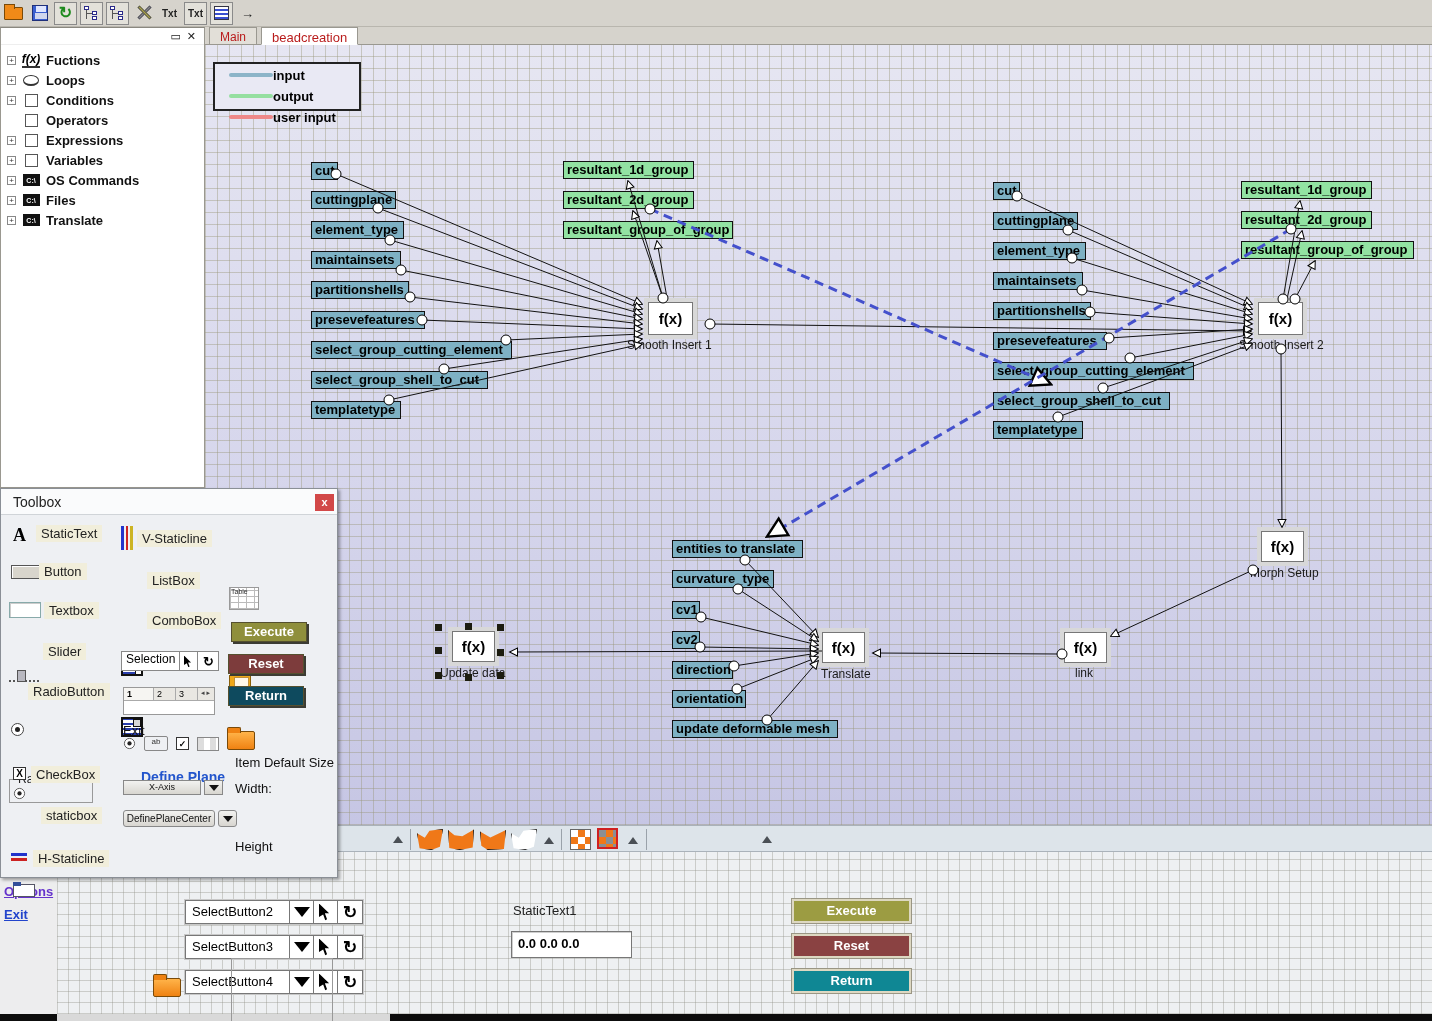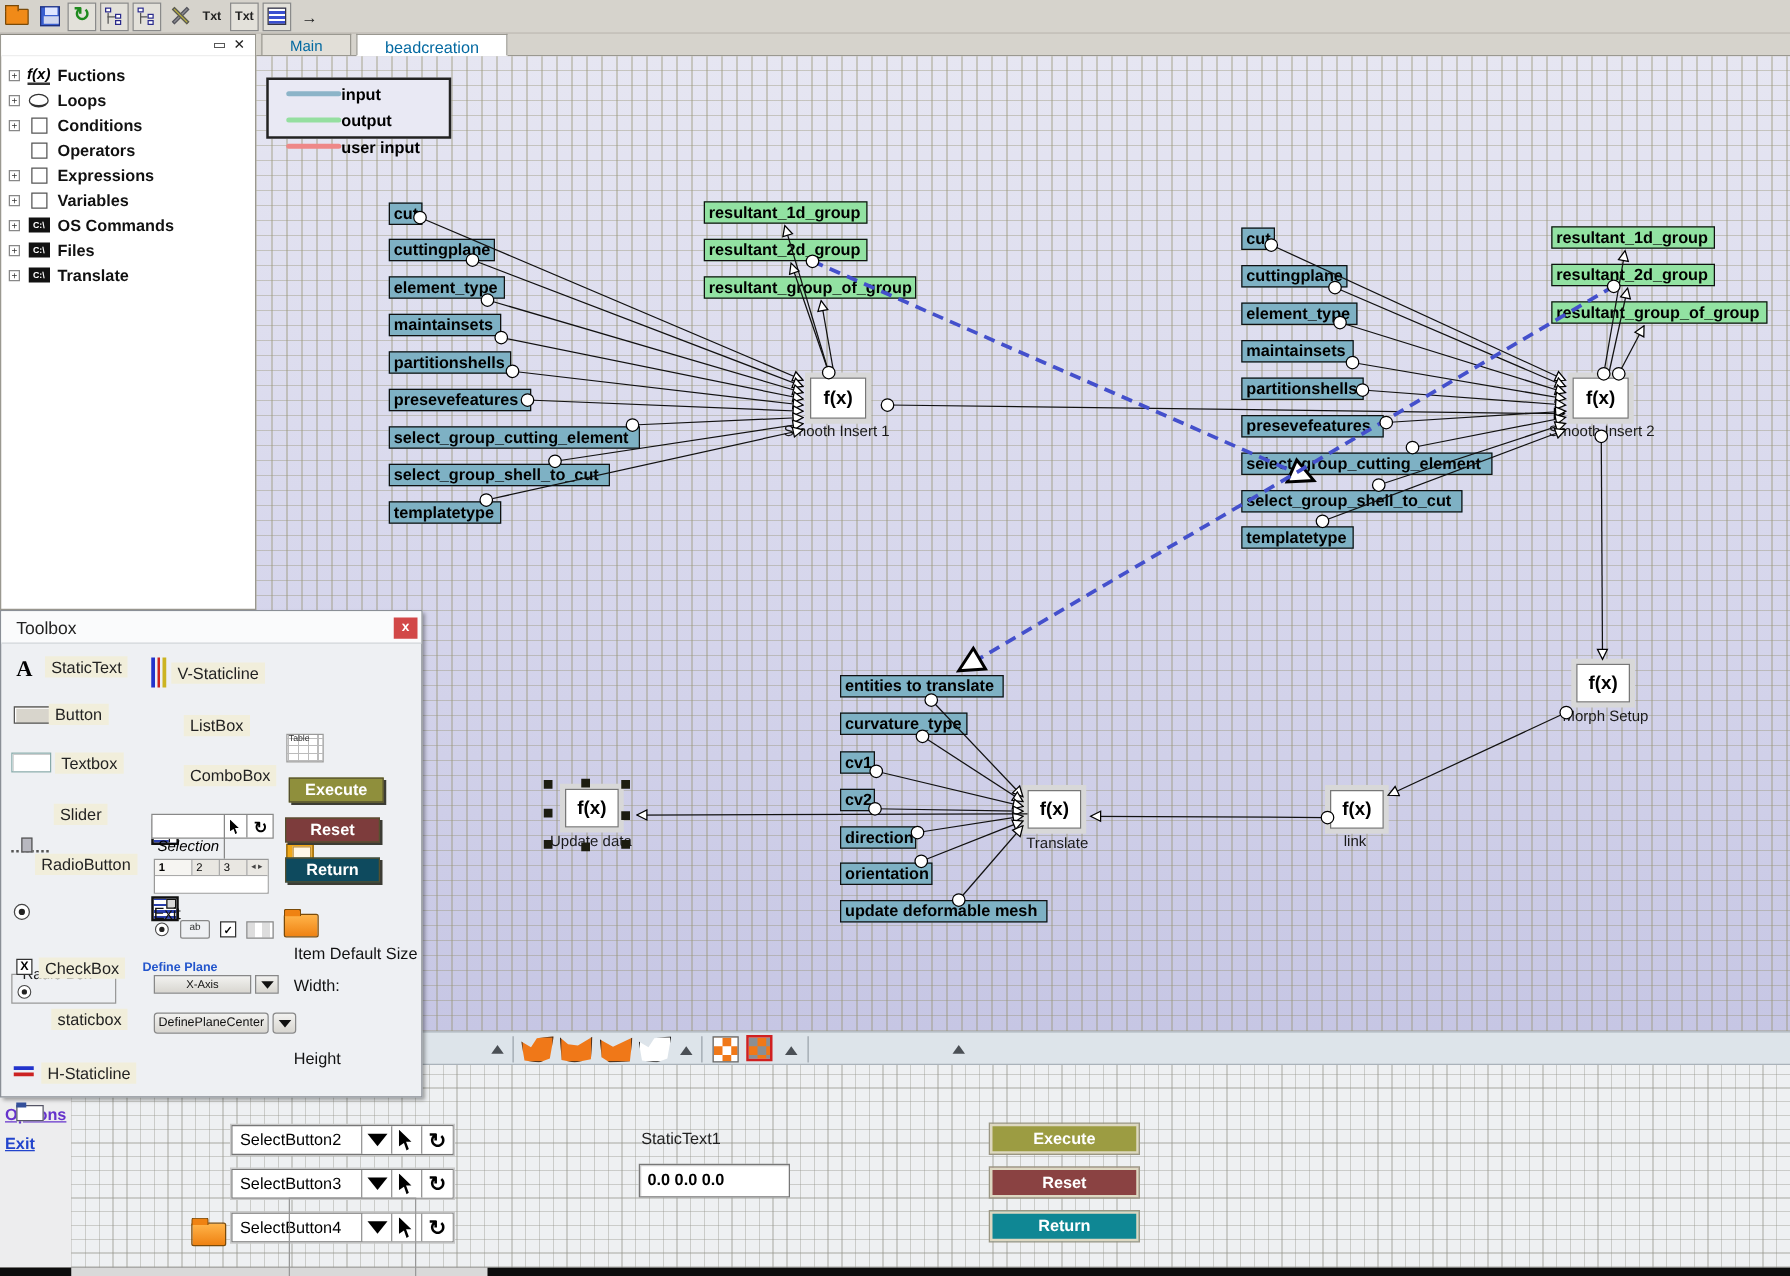--- a/index.html
+++ b/index.html
@@ -39,21 +39,21 @@
   .plusbox.empty { border:none; background:transparent; }
   .t-icon { width:20px; height:15px; display:flex; align-items:center; justify-content:center; font-size:11px; }
   .t-fx { font-style:italic; font-weight:bold; font-size:12px; border-bottom:2px double #333; }
   .t-loop { width:16px; height:11px; border:1px solid #333; border-radius:50%; border-bottom:2px double #333; }
   .t-box { width:13px; height:13px; border:1px solid #555; background:#fff; }
   .t-cmd { width:17px; height:12px; background:#111; color:#fff; font-size:7px; font-weight:bold; display:flex; align-items:center; justify-content:center; }
   .tree-label { font-weight:bold; font-size:13px; color:#111; }
 
   
   .tabbar { position:absolute; left:205px; top:27px; width:1227px; height:18px; background:#d6d3cc; border-bottom:1px solid #9a9890; display:flex; align-items:flex-end; }
-  .tab { font-size:12px; color:#0369a1; padding:2px 22px; border:1px solid #9a9890; border-bottom:none; background:#e2dfd8; margin-left:4px; height:17px; }
+  .tab { font-size:12px; color:#b91c1c; padding:2px 10px; border:1px solid #9a9890; border-bottom:none; background:#e2dfd8; margin-left:4px; height:17px; }
   .tab.active { background:#fff; font-size:13px; height:18px; margin-bottom:-1px; border-bottom:1px solid #fff; }
   .canvas { position:absolute; left:205px; top:45px; width:1227px; height:780px; overflow:hidden;
     background-image:
       repeating-linear-gradient(0deg, rgba(150,147,115,.40) 0 1px, transparent 1px 12px),
       repeating-linear-gradient(90deg, rgba(150,147,115,.40) 0 1px, transparent 1px 12px),
       linear-gradient(#e6e6f2 0%, #d6d6ec 55%, #c6c6e4 100%);
   }
   .legend { position:absolute; left:8px; top:17px; width:148px; height:49px; background:#e9e9f4; border:2px solid #222; }
   .legend-row { display:flex; align-items:center; height:20px; margin-top:1px; }
   .legend-line { width:44px; height:4px; border-radius:2px; margin-left:14px; }
@@ -115,21 +115,21 @@
   .vline-ico { width:12px; height:24px; display:flex; gap:2px; }
   .vline-ico i { width:3px; height:100%; } .vline-ico i:nth-child(1){background:#2233cc;} .vline-ico i:nth-child(2){background:#cc2222;} .vline-ico i:nth-child(3){background:#ccb422;}
   .listbox-ico { width:22px; height:21px; border:2px solid #111; background:
       repeating-linear-gradient(0deg,#2a3fae 0 2px,#fff 2px 5px); position:relative; }
   .listbox-ico:before { content:""; position:absolute; right:0; top:0; width:5px; height:100%; background:#fff; border-left:1px solid #111; }
   .combobox-ico { width:22px; height:20px; border:2px solid #111; background:repeating-linear-gradient(0deg,#2a3fae 0 2px,#fff 2px 5px); position:relative; }
   .combobox-ico:before { content:""; position:absolute; right:0; top:0; width:6px; height:6px; background:#d8d8d8; border:1px solid #111; }
   .groupbox { border:1px solid #999; position:relative; }
   .gb-caption { position:absolute; top:-8px; left:5px; background:#eef0f3; padding:0 3px; font-size:12px; color:#222; }
   .sel-widget { display:flex; border:1px solid #888; background:#fff; height:20px; }
-  .sel-widget .c1 { font-size:12px; padding:18px 4px; border-right:1px solid #888;font-style:italic; }
+  .sel-widget .c1 { font-size:12px; padding:0 4px; border-right:1px solid #888; }
   .sel-widget .c2 { width:18px; display:flex; align-items:center; justify-content:center; border-right:1px solid #888; }
   .sel-widget .c3 { width:20px; display:flex; align-items:center; justify-content:center; }
   .tabs-demo { width:92px; border:1px solid #999; background:#fff; }
   .tabs-demo .row { display:flex; height:13px; background:#e9e7e2; border-bottom:1px solid #aaa; font-size:9px; }
   .tabs-demo .row span { border-right:1px solid #aaa; padding:1px 0 0 3px; }
   .tabs-demo .row span:nth-child(1){ width:30px; background:#f6f5f2; font-weight:bold; }
   .tabs-demo .row span:nth-child(2){ width:22px; } .tabs-demo .row span:nth-child(3){ width:22px; }
   .tabs-demo .row span:nth-child(4){ flex:1; border-right:none; font-size:7px; color:#444; }
   .tabs-demo .body { height:13px; background:#fff; }
   .mini-btn { background:linear-gradient(#f2f2f0,#d8d6d0); border:1px solid #888; font-size:10px; text-align:center; color:#111; }
@@ -580,21 +580,21 @@
     </div>
 
     <div class="tb-abs" style="left:122px;top:234px;font-size:13px;color:#111">Exit</div>
     <div class="tb-abs" style="left:122px;top:247px;display:flex;gap:8px;align-items:center">
       <div class="radio-ico" style="transform:scale(.85)"></div>
       <div style="width:24px;height:15px;border:1px solid #888;border-radius:2px;font-size:8px;text-align:center;color:#333">ab</div>
       <div class="check-ico" style="font-size:9px">✓</div>
       <div style="width:22px;height:14px;border:1px solid #888;background:repeating-linear-gradient(90deg,#ddd 0 6px,#fff 6px 12px)"></div>
     </div>
 
-    <div class="tb-abs" style="left:113px;top:280px;font-size:10px;font-weight:bold;color:#2255cc">Define Plane</div>
+    <div class="tb-abs" style="left:140px;top:280px;font-size:14px;font-weight:bold;color:#2255cc">Define Plane</div>
     <div class="tb-abs mini-btn" style="left:122px;top:291px;width:78px;height:15px;line-height:13px;font-size:9px">X-Axis</div>
     <div class="tb-abs mini-btn" style="left:203px;top:291px;width:19px;height:15px;display:flex;align-items:center;justify-content:center">
         <div class="drop-tri"></div>
       </div>
 
     <div class="tb-abs mini-btn" style="left:122px;top:321px;width:92px;height:17px;line-height:15px;font-size:10px;border-radius:3px">DefinePlaneCenter</div>
     <div class="tb-abs mini-btn" style="left:217px;top:321px;width:19px;height:17px;border-radius:3px;display:flex;align-items:center;justify-content:center">
         <div class="drop-tri"></div>
       </div>
 

